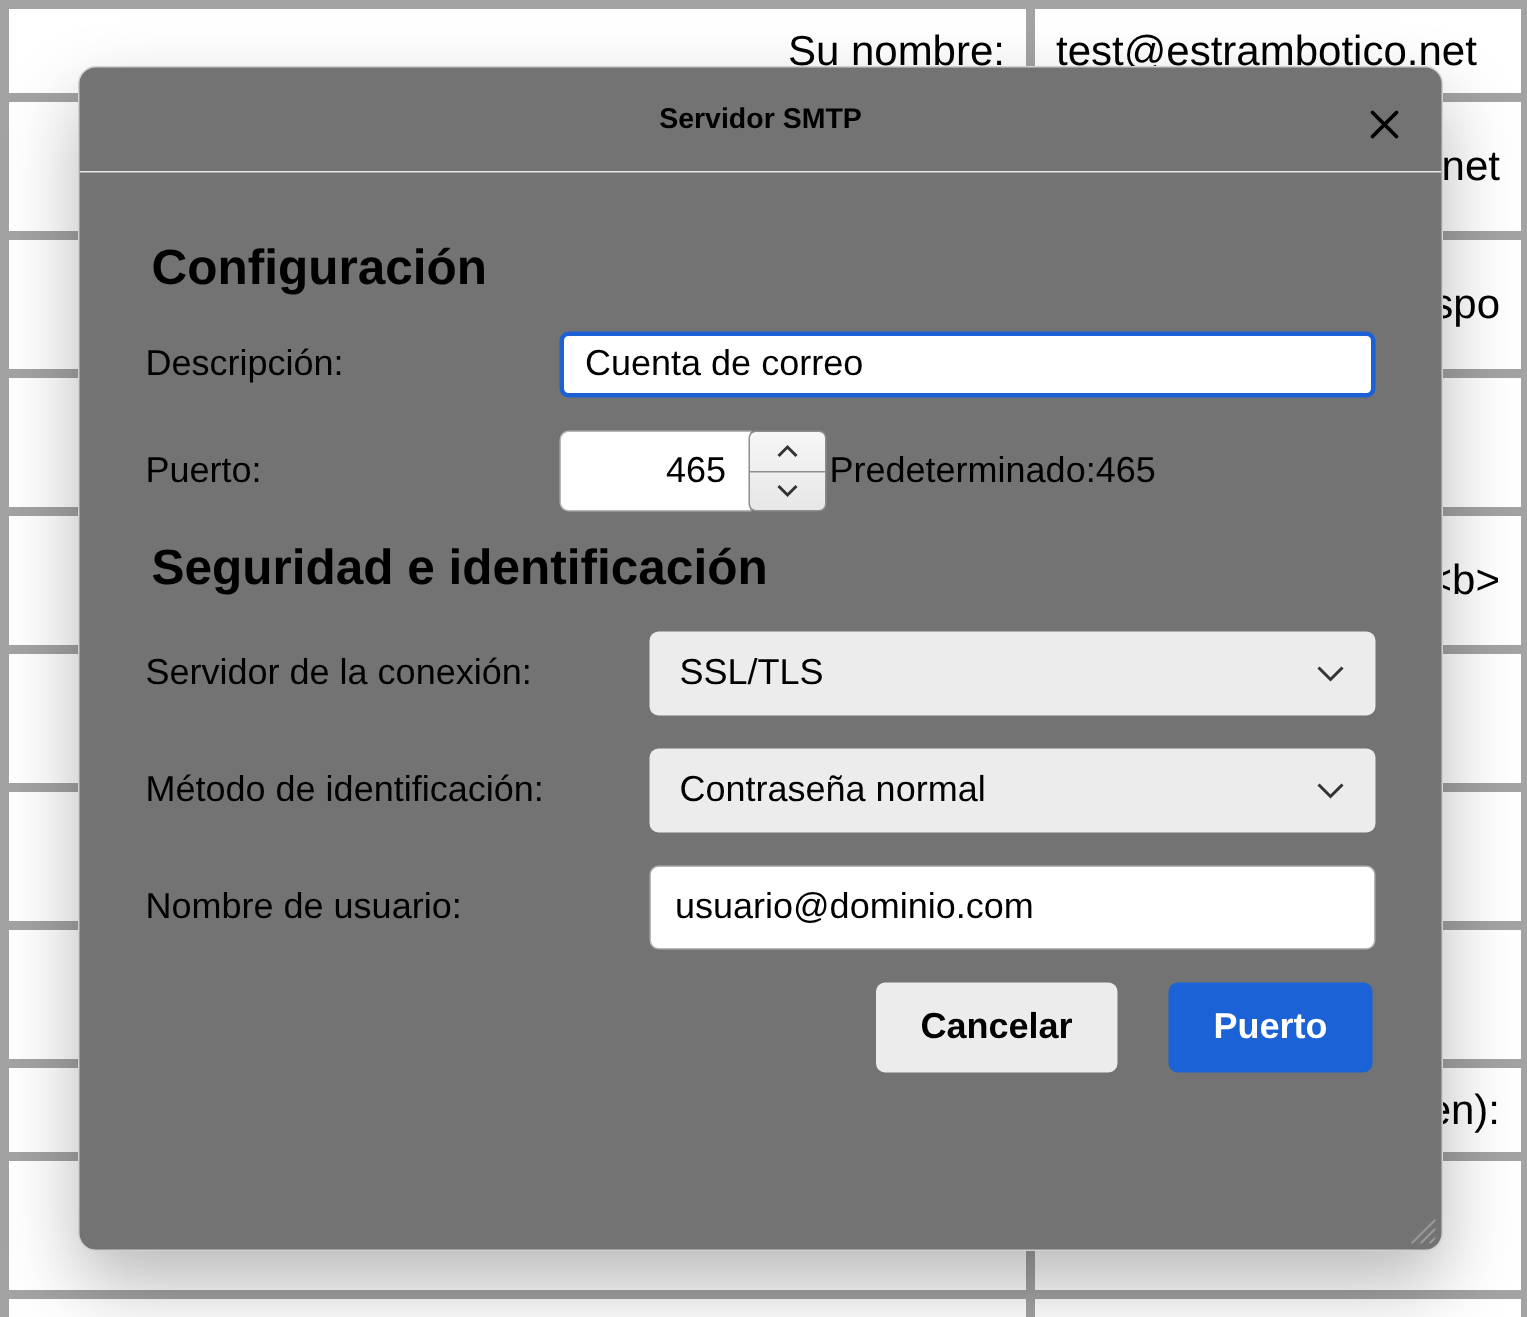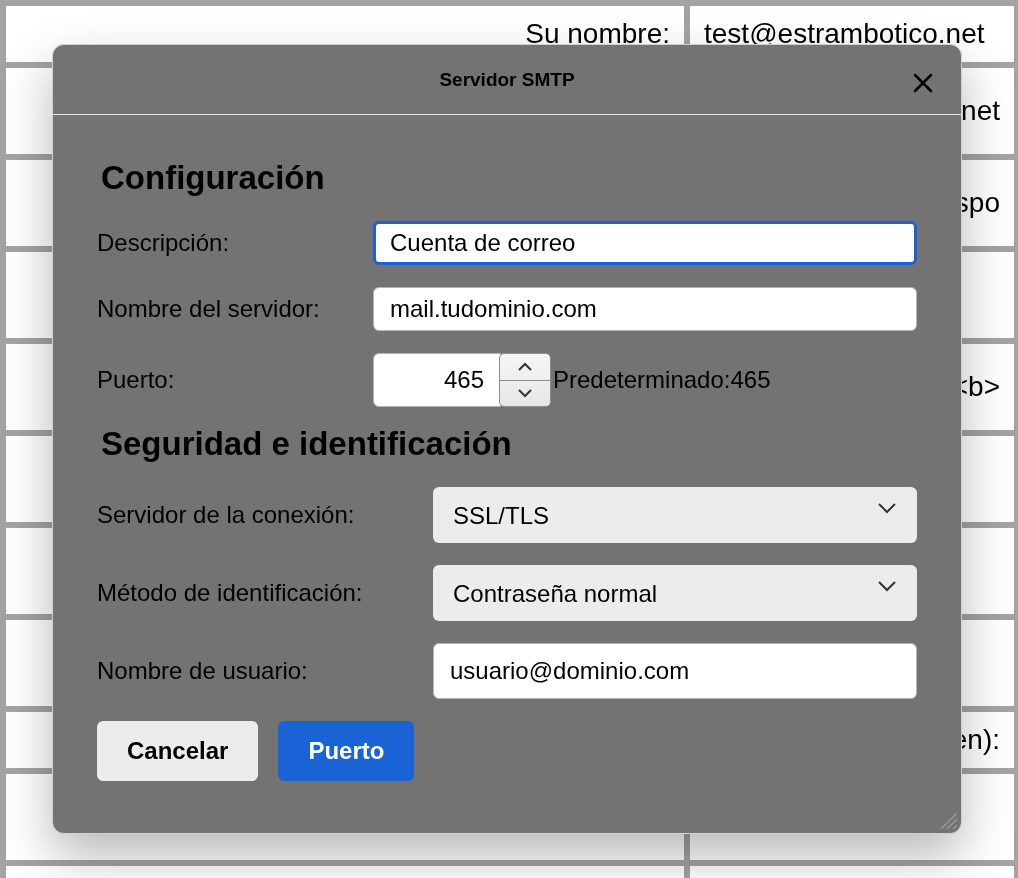--- a/index.html
+++ b/index.html
@@ -132,30 +132,31 @@
   .stepper div:first-child { border-bottom:1px solid #8d8d8d; }
   .port-default { font-size: 24px; margin-left: 2px; }
 
   .select {
     flex: 1;
     height: 56px;
     background: #ececec;
     border: none;
     border-radius: 6px;
     display: flex;
+    align-items: center;
     justify-content: space-between;
-    padding: 15px 20px;
+    padding: 0 20px;
     font-size: 24px;
     cursor: pointer;
   }
 
   .button-row {
     display: flex;
-    justify-content: flex-start;
-    gap: 20px;
+    justify-content: flex-end;
+    gap: 34px;
     margin-top: 20px;
     padding-right: 2px;
   }
   .btn {
     height: 60px;
     padding: 0 30px;
     font-size: 24px;
     font-weight: 600;
     border-radius: 6px;
     border: none;
@@ -235,24 +236,20 @@
     </div>
 
     <div class="modal-body">
       <div class="section-title">Configuración</div>
 
       <div class="form-row">
         <div class="form-label col1">Descripción:</div>
         <input class="input-text focused" value="Cuenta de correo" style="">
       </div>
 
-      <div class="form-row">
-        <div class="form-label col1">Nombre del servidor:</div>
-        <input class="input-text" value="mail.tudominio.com" style="">
-      </div>
 
       <div class="form-row" style="margin-bottom:18px;">
         <div class="form-label col1">Puerto:</div>
         <div class="port-wrap">
           <input class="port-input" value="465" style="">
           <div class="stepper">
             <div>
               <svg width="16" height="10" viewBox="0 0 16 10">
                   <polyline class="chev" points="2,8 8,2 14,8"></polyline>
                 </svg>

